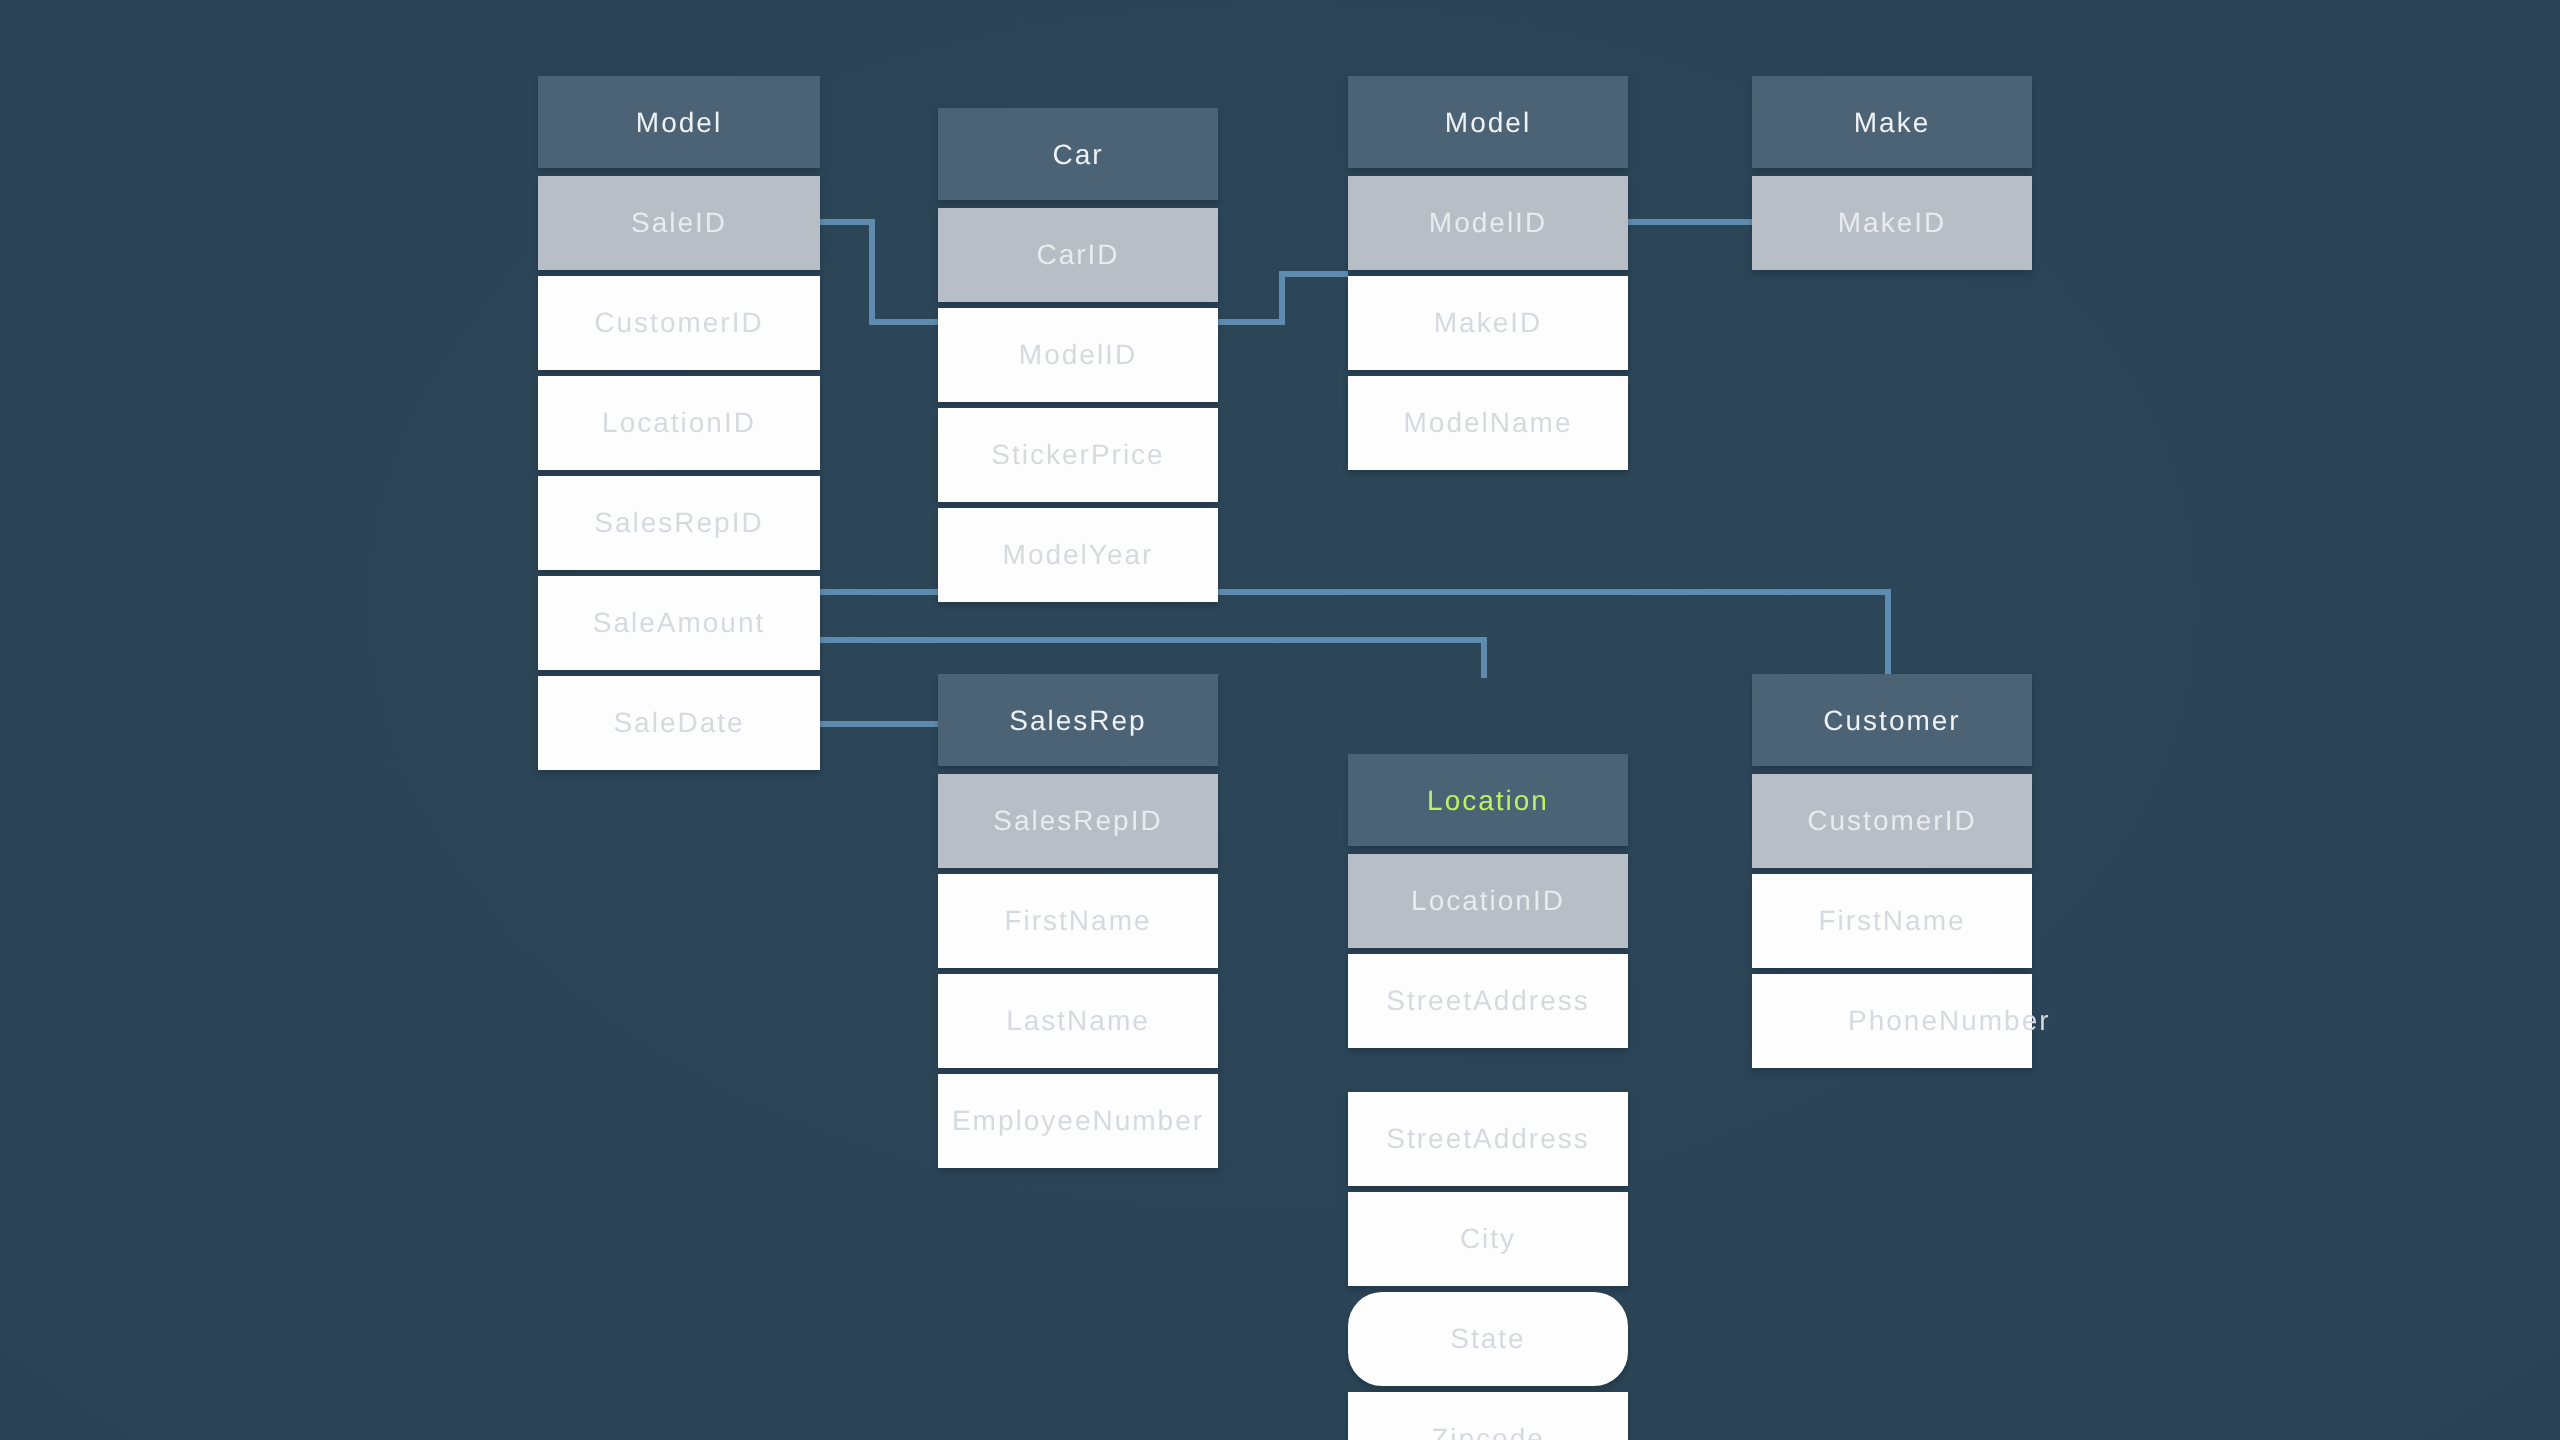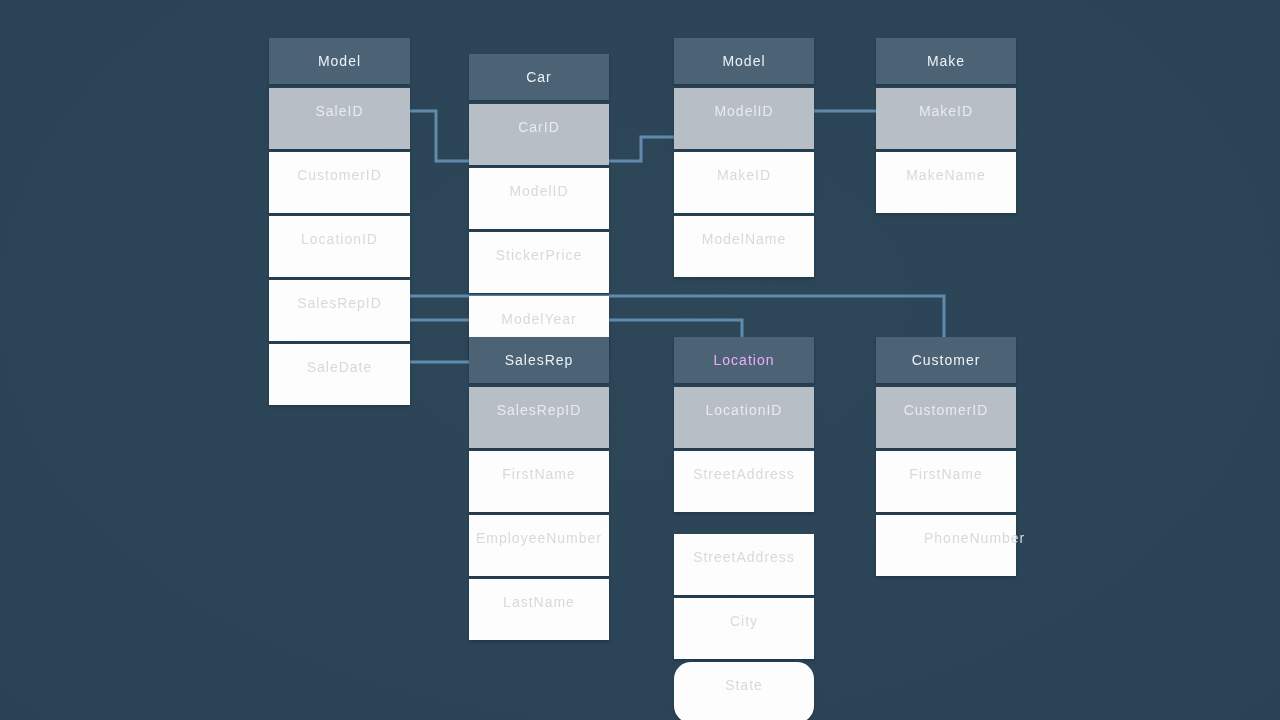--- a/index.html
+++ b/index.html
@@ -29,21 +29,21 @@
   .thead {
     height: 46px;
     line-height: 46px;
     margin-bottom: 4px;
     text-align: center;
     font-size: 14px;
     letter-spacing: 1px;
     box-shadow: 0 2px 3px rgba(8, 20, 30, 0.25);
   }
   .trow {
-    height: 61px;
+    height: 47px;
     line-height: 47px;
     margin-bottom: 3px;
     text-align: center;
     font-size: 14px;
     letter-spacing: 1px;
     box-shadow: 0 2px 3px rgba(8, 20, 30, 0.25);
   }
 </style>
 </head>
 <body>
@@ -57,49 +57,49 @@
       <polyline points="410,320 742,320 742,339" fill="none" stroke="#5f8cae" stroke-width="3"></polyline>
       <polyline points="410,362 469,362" fill="none" stroke="#5f8cae" stroke-width="3"></polyline>
     </svg>
   <div id="tables">
       <div class="db-table" style="left: 269px; top: 38px; width: 141px;">
         <div class="thead" style="background: rgb(76, 99, 118); color: rgb(238, 242, 245);">Model</div>
         <div class="trow key" style="background: rgb(184, 190, 198); color: rgb(233, 236, 239);">SaleID</div>
         <div class="trow" style="background: rgb(253, 253, 254); color: rgb(214, 218, 222);">CustomerID</div>
         <div class="trow" style="background: rgb(253, 253, 254); color: rgb(214, 218, 222);">LocationID</div>
         <div class="trow" style="background: rgb(253, 253, 254); color: rgb(214, 218, 222);">SalesRepID</div>
+        <div class="trow" style="background: rgb(253, 253, 254); color: rgb(214, 218, 222);">SaleAmount</div>
         <div class="trow" style="background: rgb(253, 253, 254); color: rgb(214, 218, 222);">SaleDate</div>
       </div>
       <div class="db-table" style="left: 469px; top: 54px; width: 140px;">
         <div class="thead" style="background: rgb(76, 99, 118); color: rgb(238, 242, 245);">Car</div>
         <div class="trow key" style="background: rgb(184, 190, 198); color: rgb(233, 236, 239);">CarID</div>
         <div class="trow" style="background: rgb(253, 253, 254); color: rgb(214, 218, 222);">ModelID</div>
         <div class="trow" style="background: rgb(253, 253, 254); color: rgb(214, 218, 222);">StickerPrice</div>
         <div class="trow" style="background: rgb(253, 253, 254); color: rgb(214, 218, 222);">ModelYear</div>
       </div>
       <div class="db-table" style="left: 674px; top: 38px; width: 140px;">
         <div class="thead" style="background: rgb(76, 99, 118); color: rgb(238, 242, 245);">Model</div>
         <div class="trow key" style="background: rgb(184, 190, 198); color: rgb(233, 236, 239);">ModelID</div>
         <div class="trow" style="background: rgb(253, 253, 254); color: rgb(214, 218, 222);">MakeID</div>
         <div class="trow" style="background: rgb(253, 253, 254); color: rgb(214, 218, 222);">ModelName</div>
       </div>
       <div class="db-table" style="left: 876px; top: 38px; width: 140px;">
         <div class="thead" style="background: rgb(76, 99, 118); color: rgb(238, 242, 245);">Make</div>
         <div class="trow key" style="background: rgb(184, 190, 198); color: rgb(233, 236, 239);">MakeID</div>
-        <div class="trow" style="background: rgb(253, 253, 254); color: rgb(214, 218, 222);">MakeName</div>
       </div>
       <div class="db-table" style="left: 469px; top: 337px; width: 140px;">
         <div class="thead" style="background: rgb(76, 99, 118); color: rgb(238, 242, 245);">SalesRep</div>
         <div class="trow key" style="background: rgb(184, 190, 198); color: rgb(233, 236, 239);">SalesRepID</div>
         <div class="trow" style="background: rgb(253, 253, 254); color: rgb(214, 218, 222);">FirstName</div>
+        <div class="trow" style="background: rgb(253, 253, 254); color: rgb(214, 218, 222);">LastName</div>
         <div class="trow" style="background: rgb(253, 253, 254); color: rgb(214, 218, 222);">EmployeeNumber</div>
-        <div class="trow" style="background: rgb(253, 253, 254); color: rgb(214, 218, 222);">LastName</div>
       </div>
       <div class="db-table" style="left: 674px; top: 337px; width: 140px;">
-        <div class="thead" style="background: rgb(76, 99, 118); color: #f0abfc;">Location</div>
+        <div class="thead" style="background: rgb(76, 99, 118); color: #bef264; margin-top: 40px;">Location</div>
         <div class="trow key" style="background: rgb(184, 190, 198); color: rgb(233, 236, 239);">LocationID</div>
         <div class="trow" style="background: rgb(253, 253, 254); color: rgb(214, 218, 222);">StreetAddress</div>
         <div class="trow" style="background: rgb(253, 253, 254); color: rgb(214, 218, 222); margin-top: 22px;">StreetAddress</div>
         <div class="trow" style="background: rgb(253, 253, 254); color: rgb(214, 218, 222);">City</div>
         <div class="trow" style="background: rgb(253, 253, 254); color: rgb(214, 218, 222); border-radius: 17px;">State</div>
         <div class="trow" style="background: rgb(253, 253, 254); color: rgb(214, 218, 222);">Zipcode</div>
       </div>
       <div class="db-table" style="left: 876px; top: 337px; width: 140px;">
         <div class="thead" style="background: rgb(76, 99, 118); color: rgb(238, 242, 245);">Customer</div>
         <div class="trow key" style="background: rgb(184, 190, 198); color: rgb(233, 236, 239);">CustomerID</div>

